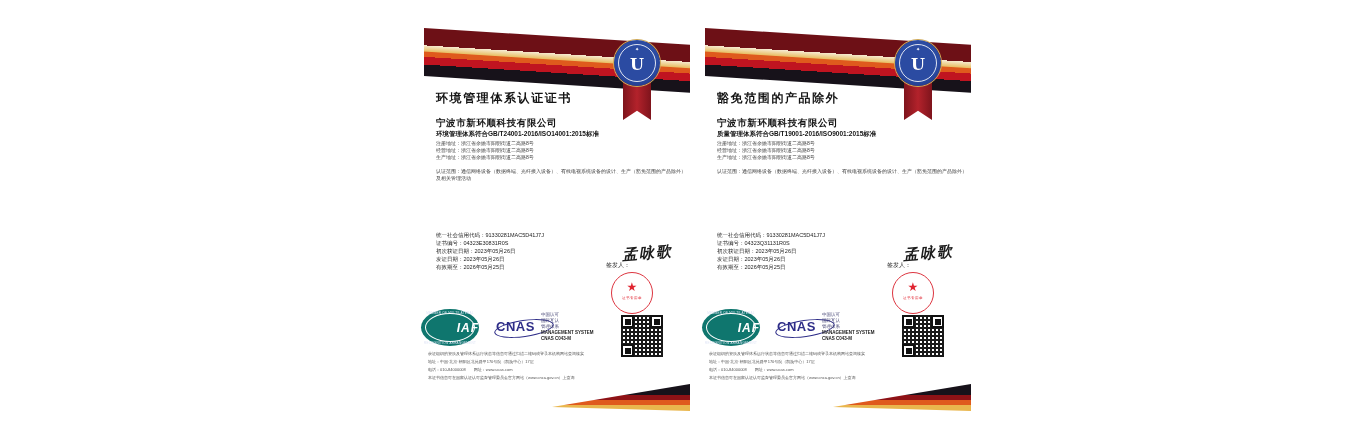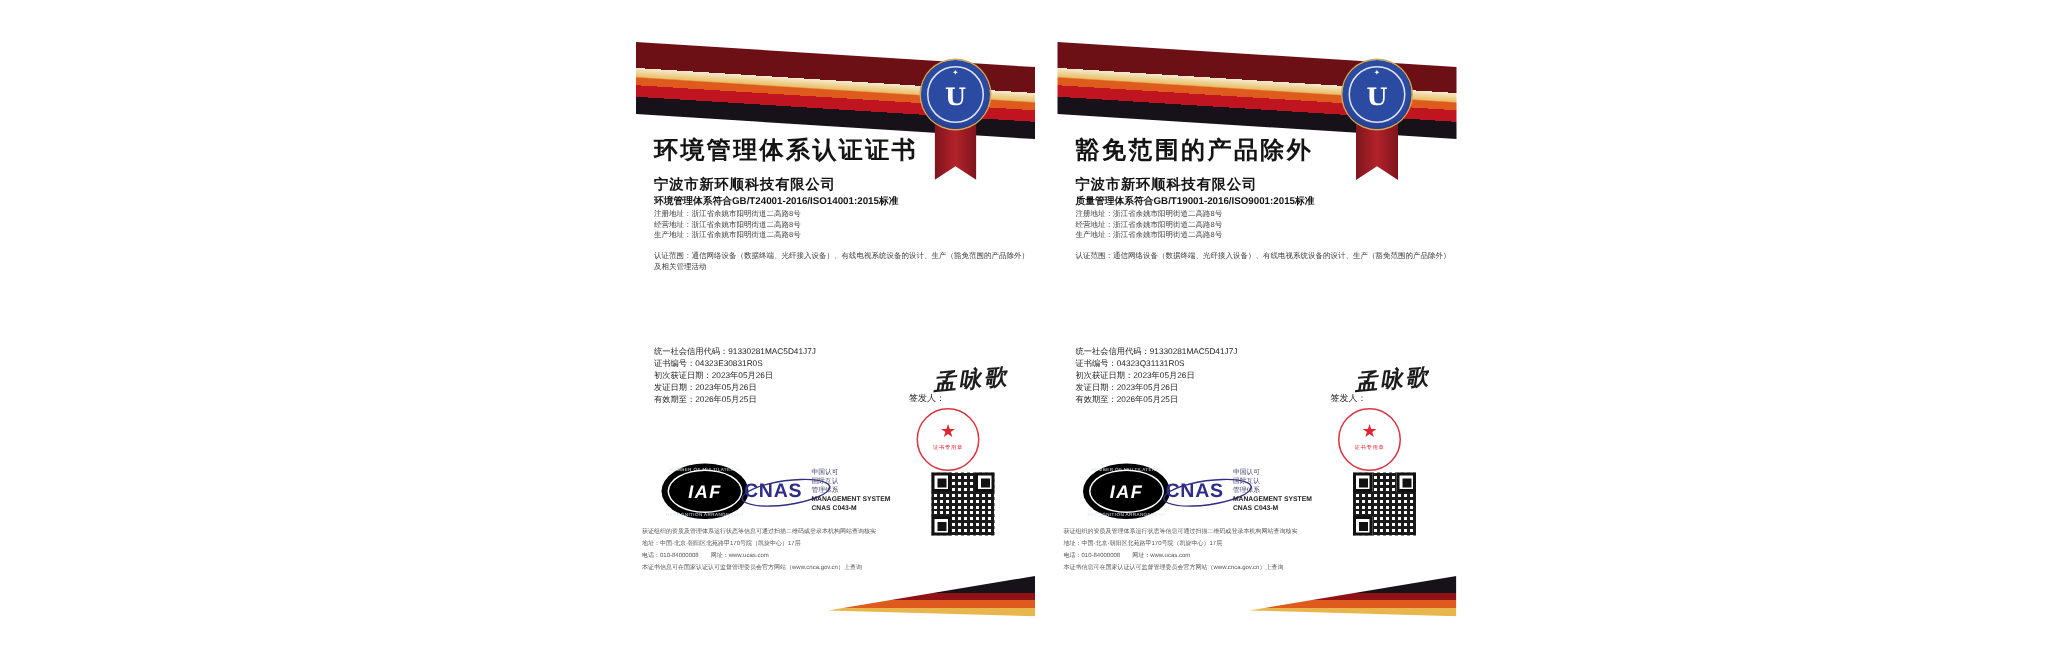--- a/index.html
+++ b/index.html
@@ -18,37 +18,37 @@
   .medal-ribbon{position:absolute;left:14px;top:36px;width:28px;height:46px;
     background:linear-gradient(90deg,#7e141c,#b3222b 50%,#7e141c);
     clip-path:polygon(0 0,100% 0,100% 100%,50% 80%,0 100%)}
   .medal-circle{position:absolute;left:5px;top:2px;width:46px;height:46px;border-radius:50%;
     background:radial-gradient(circle at 50% 42%,#2b4ba2 0 58%,#1b2f7c 100%);
     box-shadow:0 0 0 1px #cfa957;display:flex;align-items:center;justify-content:center}
   .medal-circle::after{content:"";position:absolute;inset:4px;border:1px solid rgba(255,255,255,.85);border-radius:50%}
   .medal-u{color:#fff;font-weight:bold;font-size:16px;font-family:"DejaVu Serif",serif;position:relative;top:1px}
   .medal-spark{position:absolute;top:7px;left:50%;transform:translateX(-50%);color:#fff;font-size:5px;line-height:5px}
 
-  .title{position:absolute;left:26px;top:70px;font-size:16px;font-weight:bold;color:#141414;letter-spacing:1.6px;white-space:nowrap}
+  .title{position:absolute;left:26px;top:70px;font-size:12px;font-weight:bold;color:#141414;letter-spacing:1.6px;white-space:nowrap}
   .company{position:absolute;left:26px;top:97px;font-size:9.5px;font-weight:bold;color:#141414;letter-spacing:.6px;white-space:nowrap}
   .standard{position:absolute;left:26px;top:110px;font-size:6.5px;font-weight:bold;color:#141414;white-space:nowrap}
   .addr{position:absolute;left:26px;top:120px;font-size:5px;color:#3a3a3a;line-height:7px}
   .scope{position:absolute;left:26px;top:148px;width:250px;font-size:5px;color:#3a3a3a;line-height:6.6px}
   .info{position:absolute;left:26px;top:211px;font-size:5.5px;color:#242424;line-height:8px}
 
   .signer-label{position:absolute;left:196px;top:241px;font-size:6px;color:#242424}
   .signature{position:absolute;left:212px;top:224px;font-size:15px;font-weight:bold;color:#1c1c1c;
     font-family:"DejaVu Serif",serif;font-style:italic;letter-spacing:2px;transform:rotate(-5deg);white-space:nowrap}
   .seal{position:absolute;left:201px;top:252px;width:40px;height:40px;border:1.4px solid #dd3540;border-radius:50%;
     color:#dd3540;text-align:center;z-index:2;background:rgba(255,255,255,0)}
   .seal-star{display:block;font-size:12px;line-height:14px;margin-top:7px;color:#e02430}
   .seal-banner{display:block;font-size:3.5px;letter-spacing:.5px;color:#e02430;margin-top:2px}
 
-  .iaf{position:absolute;left:31px;top:289px;width:58px;height:37px;background:#000000;border-radius:50%;
-    display:flex;align-items:center;justify-content:center}
+  .iaf{position:absolute;left:11px;top:289px;width:58px;height:37px;background:#0f766e;border-radius:50%;
+    display:flex;align-items:center;justify-content:flex-end}
   .iaf::after{content:"";position:absolute;inset:4px;border:1px solid #fff;border-radius:50%}
   .iaf-ring{position:absolute;left:0;right:0;text-align:center;font-size:3px;color:#dfe4f5;letter-spacing:.3px;white-space:nowrap;overflow:hidden}
   .iaf-ring.top{top:1.5px}.iaf-ring.bottom{bottom:1.5px}
   .iaf-label{color:#fff;font-weight:bold;font-style:italic;font-size:12px;letter-spacing:1px}
 
   .cnas{position:absolute;left:84px;top:294px;width:62px;height:28px}
   .cnas-oval{position:absolute;left:0;top:6px;width:58px;height:15px;border:1.4px solid #2e2d88;border-radius:50%;transform:rotate(-8deg)}
   .cnas-label{position:absolute;left:2px;top:5px;font-size:13px;font-weight:bold;color:#2e2d88;letter-spacing:.5px}
 
   .acc{position:absolute;left:131px;top:292px;line-height:6px;white-space:nowrap}

